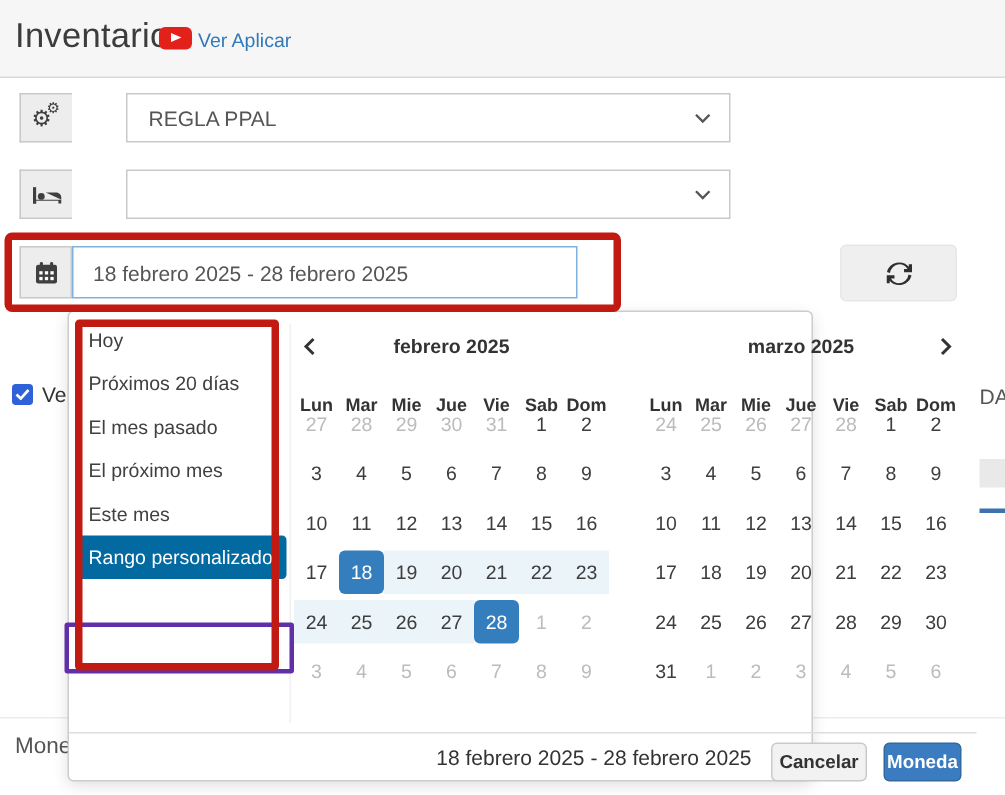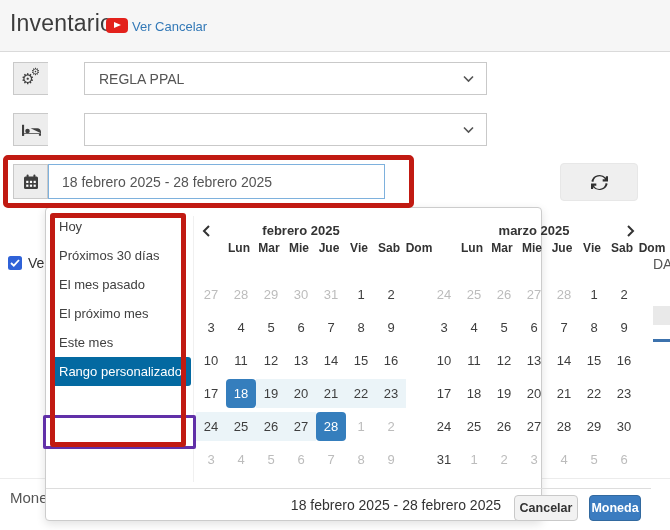--- a/index.html
+++ b/index.html
@@ -75,24 +75,24 @@
   .v-sep { position:absolute; left:147px; top:8px; width:1px; height:266px; background:#f0f0f0; }
 
   .cal { position:absolute; top:8px; width:210px; }
   #cal-left  { left:150px; }
   #cal-right { left:383px; }
   .cal-head { position:relative; height:30px; }
   .cal-title { text-align:center; line-height:30px; font-size:13px; font-weight:bold; color:#333; }
   .cal-arrow { position:absolute; top:8px; width:14px; height:14px; cursor:pointer; }
   .arrow-prev { left:4px; }
   .arrow-next { right:2px; }
-  .weekdays { position:absolute; left:0; top:25px; display:grid;
-              grid-template-columns:repeat(7,30px);margin-left:28px; }
+  .weekdays { position:absolute; left:0; top:47px; display:grid;
+              grid-template-columns:repeat(7,30px); }
   .weekdays span { text-align:center; font-size:12px; font-weight:bold; color:#333; height:18px; }
-  .days { position:absolute; left:0; top:64px; display:grid;
+  .days { position:absolute; left:0; top:52px; display:grid;
           grid-template-columns:repeat(7,30px); grid-auto-rows:33px; }
   .day { width:30px; height:29px; line-height:29px; text-align:center; font-size:13px;
          color:#3e3e3e; cursor:pointer; }
   .day.off { color:#bcbcbc; }
   .day.in { background:#ebf4f8; }
   .day.sel { background:#357ebd; color:#fff; border-radius:4px; }
 
   .popup-footer { position:absolute; left:0; top:280px; width:605px; height:33px;
                   border-top:1px solid #ddd; }
   .range-label { position:absolute; right:150px; top:8px; font-size:14px; color:#333; }
@@ -112,21 +112,21 @@
                  border:3px solid #6130a8; border-radius:2px; z-index:19; }
 </style>
 </head>
 <body>
 
 <div id="screen">
 
   <div class="header">
     <div class="page-title">Inventario</div>
     <div class="yt-icon"></div>
-    <a class="tutorial-link">Ver Cancelar</a>
+    <a class="tutorial-link">Ver Aplicar</a>
   </div>
 
   <div class="input-group" id="group-rule">
     <div class="addon">
       <span class="cog-wrap">
           <span class="cog-main">⚙</span>
           <span class="cog-small">⚙</span>
         </span>
     </div>
     <div class="field">
@@ -187,21 +187,21 @@
   </div>
   <div class="bg-da">DA</div>
   <div class="bg-graybar"></div>
   <div class="bg-blueline"></div>
   <div class="bg-hline"></div>
   <div class="bg-moneda">Moneda</div>
 
   <div class="popup">
     <ul class="ranges">
         <li>Hoy</li>
-        <li>Próximos 30 días</li>
+        <li>Próximos 20 días</li>
         <li>El mes pasado</li>
         <li>El próximo mes</li>
         <li>Este mes</li>
         <li class="active">Rango personalizado</li>
       </ul>
     <div class="v-sep"></div>
 
     <div class="cal" id="cal-left">
       <div class="cal-head">
         <svg class="cal-arrow arrow-prev" viewBox="0 0 14 14">

